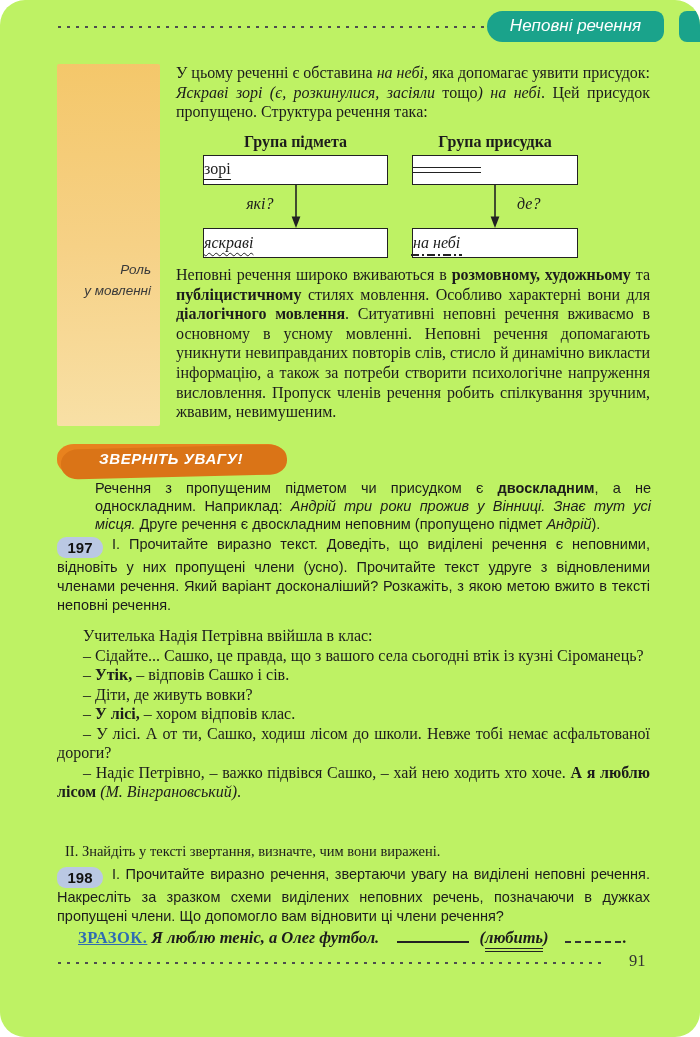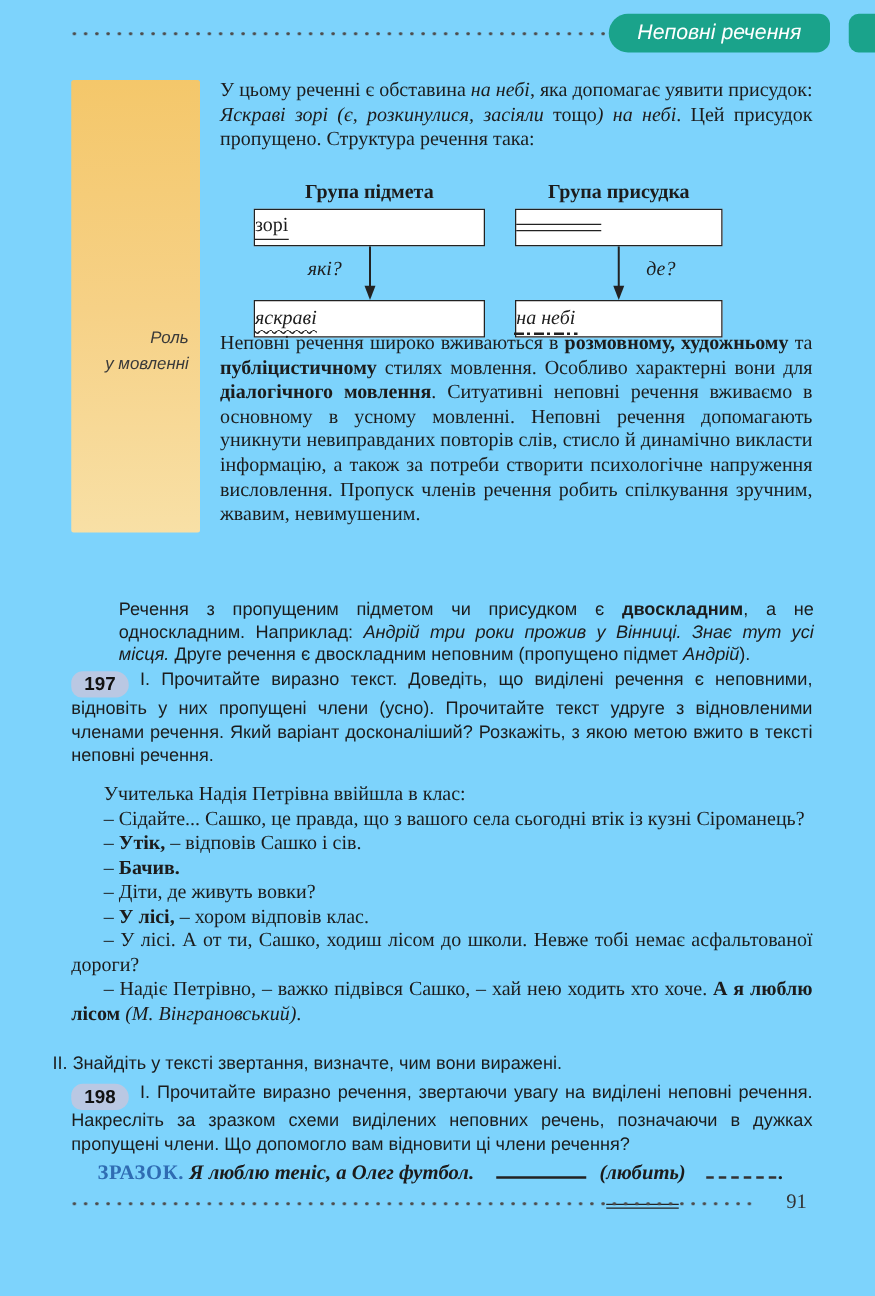--- a/index.html
+++ b/index.html
@@ -1,19 +1,19 @@
 <!DOCTYPE html>
 <html><head>
 <meta charset="utf-8">
 <style>
   * { margin:0; padding:0; box-sizing:border-box; }
   html,body { background:#ffffff; }
   .page {
-    position:relative; width:700px; height:1037px; background:#7dd3fc;
-    font-family:"Liberation Serif", serif; color:#1c1c1c; overflow:hidden;
+    position:relative; width:700px; height:1037px; background:#bef264;
+    font-family:"Liberation Serif", serif; color:#1c1c1c; overflow:hidden;border-radius:25px;
   }
   .b { font-weight:bold; }
   .i { font-style:italic; }
 
   
   .dots {
     position:absolute; height:4px;
     background-image:radial-gradient(circle, #4d4d4d 1.2px, transparent 1.5px);
     background-size:9px 4px; background-repeat:repeat-x; background-position:left center;
   }
@@ -44,21 +44,21 @@
     font-size:13.5px; line-height:1.55; color:#3a3a3a;
   }
 
   
   .serif-par { text-align:justify; font-size:16px; line-height:19.6px; }
   .intro { position:absolute; left:176px; top:63px; width:474px; }
   .role-par { position:absolute; left:176px; top:265px; width:474px; }
 
   
   .diagram { position:absolute; left:176px; top:132px; width:474px; height:130px; }
-  .diag-col { position:absolute; top:12px; display:flex; flex-direction:column; align-items:center; }
+  .diag-col { position:absolute; top:0; display:flex; flex-direction:column; align-items:center; }
   .diag-col.left { left:27px; width:185px; }
   .diag-col.right { left:236px; width:166px; }
   .diag-title { font-weight:bold; font-size:16px; line-height:20px; margin-bottom:3px; }
   .diag-box {
     width:100%; height:30px; border:1.5px solid #222;
     display:flex; align-items:center; justify-content:flex-start; font-size:16px;
     background:#fff;
   }
   .arrow-row { position:relative; width:100%; height:43px; display:flex; justify-content:center; }
   .diag-q { position:absolute; top:10px; font-style:italic; font-size:16px; }
@@ -67,21 +67,21 @@
   .predicate-line { width:68px; height:6px; border-top:1.7px solid #222; border-bottom:1.7px solid #222; }
 
   
   .u-solid { border-bottom:1.5px solid #222; padding-bottom:1px; }
   .u-wavy { text-decoration:underline wavy #222 1px; text-underline-offset:4px; }
   .u-dashdot { position:relative; }
   .u-dashdot::after {
     content:""; position:absolute; left:-2px; right:-2px; bottom:-4px; height:1.6px;
     background-image:repeating-linear-gradient(to right, #222 0 8px, transparent 8px 11px, #222 11px 13px, transparent 13px 16px);
   }
-  .u-double { border-bottom:4px double #222; padding-bottom:16px;margin-top:40px; }
+  .u-double { border-bottom:4px double #222; padding-bottom:1px;margin-top:40px; }
 
   
   .notice-badge {
     position:absolute; left:57px; top:444px; width:228px; height:30px;
     background:#e8821e; border-radius:17px/14px; z-index:1;
     color:#fff; font-family:"Liberation Sans", sans-serif; font-style:italic; font-weight:bold;
     font-size:15px; line-height:29px; text-align:center; letter-spacing:0.6px;
   }
   .notice-badge::before {
     content:""; position:absolute; left:4px; right:-2px; top:3px; bottom:-3px;
@@ -98,25 +98,25 @@
     display:inline-block; width:46px; height:21px; margin-right:9px;
     background:#bac8e3; border-radius:11px 13px 12px 10px;
     font-family:"Liberation Sans", sans-serif; font-weight:bold; font-size:15px;
     line-height:21px; text-align:center; color:#111; vertical-align:-4px;
   }
   .ex-task { font-family:"Liberation Sans", sans-serif; font-size:14.5px; line-height:19px; text-align:justify; }
 
   
   .dialog { position:absolute; left:57px; top:609px; width:593px;margin-top:17px; }
   .dialog p { text-align:justify; font-size:16px; line-height:19.5px; text-indent:26px; }
-  .task2 { position:absolute; left:42px; top:842px; width:593px; }
+  .task2 { position:absolute; left:65px; top:842px; width:593px;font-family:Liberation Serif, serif; }
 
   
   .sample-line { position:absolute; left:78px; top:928px; width:572px; font-size:16.5px; white-space:nowrap; }
-  .sample-label { color:#2f6cb3; font-weight:bold; letter-spacing:0.5px; }
+  .sample-label { color:#2f6cb3; font-weight:bold; letter-spacing:0.5px;text-decoration:underline; }
   .sample-sentence { font-weight:bold; font-style:italic; }
   .scheme { font-style:italic; font-weight:bold; }
   .blank-solid { display:inline-block; width:72px; height:15px; border-bottom:2px solid #222; margin:0 6px 0 14px; }
   .blank-dashed { display:inline-block; width:56px; height:15px; border-bottom:2.2px dashed #333; margin:0 2px 0 12px; }
 
   .page-number { position:absolute; left:629px; top:951px; font-size:16.5px; color:#333; }
 </style>
 </head>
 <body>
 
@@ -165,31 +165,31 @@
         <span class="diag-q q-right">де?</span>
       </div>
       <div class="diag-box">
         <span class="i u-dashdot">на небі</span>
       </div>
     </div>
   </div>
 
   <p class="serif-par role-par"><span>Неповні речення широко вживаються в </span><span class="b">розмовному, художньому</span><span> та </span><span class="b">публіцистичному</span><span> стилях мовлення. Особливо характерні вони для </span><span class="b">діалогічного мовлення</span><span>. Ситуативні неповні речення вживаємо в основному в усному мовленні. Неповні речення допомагають уникнути невиправданих повторів слів, стисло й динамічно викласти інформацію, а також за потреби створити психологічне напруження висловлення. Пропуск членів речення робить спілкування зручним, жвавим, невимушеним.</span></p>
 
+  <div class="notice-badge">ЗВЕРНІТЬ УВАГУ!</div>
   <p class="sans-par notice-text"><span>Речення з пропущеним підметом чи присудком є </span><span class="b">двоскладним</span><span>, а не односкладним. Наприклад: </span><span class="i">Андрій три роки прожив у Вінниці. Знає тут усі місця.</span><span> Друге речення є двоскладним неповним (пропущено підмет </span><span class="i">Андрій</span><span>).</span></p>
 
   <div class="exercise ex-197">
     <p class="ex-task"><span class="ex-badge">197</span><span>І. Прочитайте виразно текст. Доведіть, що виділені речення є неповними, відновіть у них пропущені члени (усно). Прочитайте текст удруге з відновленими членами речення. Який варіант досконаліший? Розкажіть, з якою метою вжито в тексті неповні речення.</span></p>
   </div>
 
   <div class="dialog">
     <p><span>Учителька Надія Петрівна ввійшла в клас:</span></p>
     <p><span>– Сідайте... Сашко, це правда, що з вашого села сьогодні втік із кузні Сіроманець?</span></p>
     <p><span>– </span><span class="b">Утік,</span><span> – відповів Сашко і сів.</span></p>
-    <p><span>– </span><span class="b">Бачив.</span></p>
     <p><span>– Діти, де живуть вовки?</span></p>
     <p><span>– </span><span class="b">У лісі,</span><span> – хором відповів клас.</span></p>
     <p><span>– У лісі. А от ти, Сашко, ходиш лісом до школи. Невже тобі немає асфальтованої дороги?</span></p>
     <p><span>– Надіє Петрівно, – важко підвівся Сашко, – хай нею ходить хто хоче. </span><span class="b">А я люблю лісом</span><span class="i"> (М. Вінграновський)</span><span>.</span></p>
   </div>
 
   <p class="sans-par task2">ІІ. Знайдіть у тексті звертання, визначте, чим вони виражені.</p>
 
   <div class="exercise ex-198">
     <p class="ex-task"><span class="ex-badge">198</span><span>І. Прочитайте виразно речення, звертаючи увагу на виділені неповні речення. Накресліть за зразком схеми виділених неповних речень, позначаючи в дужках пропущені члени. Що допомогло вам відновити ці члени речення?</span></p>

